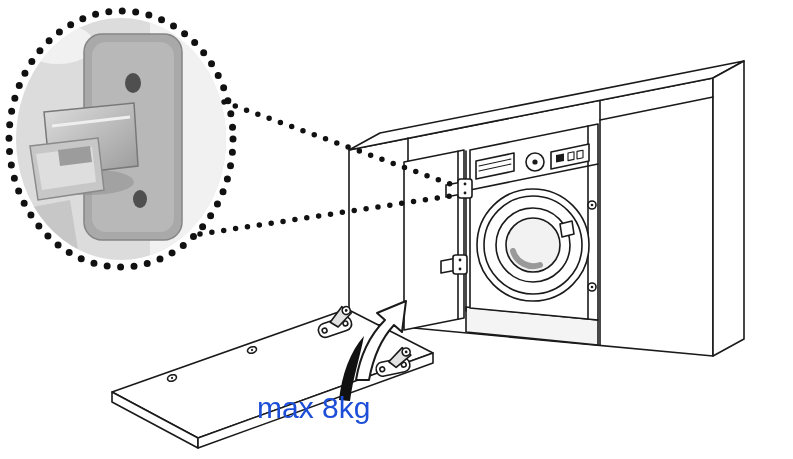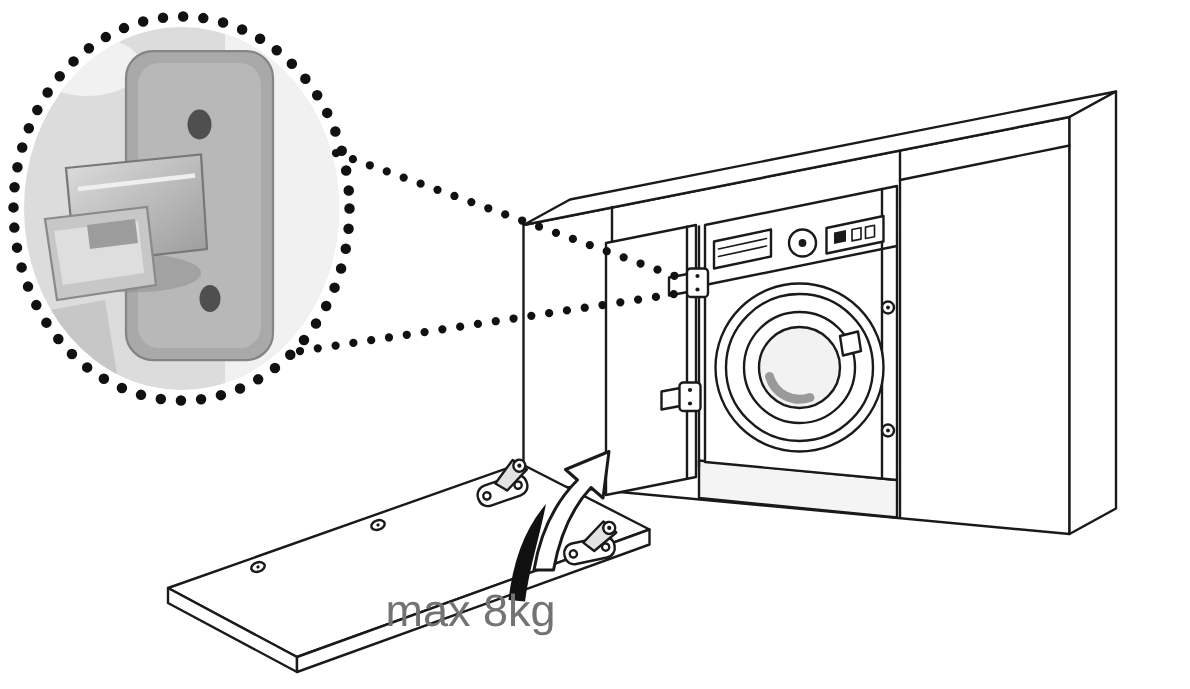--- a/index.html
+++ b/index.html
@@ -1,21 +1,21 @@
 <!DOCTYPE html>
 <html><head>
 <meta charset="utf-8">
 <style>
   html,body{margin:0;padding:0;background:#fff;}
   body{width:793px;height:459px;position:relative;overflow:hidden;
        font-family:"Liberation Sans",sans-serif;}
   .stage{position:absolute;left:0;top:0;width:793px;height:459px;}
   svg{display:block;}
   .caption{position:absolute;left:257px;top:392px;font-size:30px;line-height:1.05;
-           color:#737373;white-space:nowrap;}
+           color:#1d4ed8;white-space:nowrap;}
 </style>
 </head>
 <body style="background: rgb(255, 255, 255);">
 
 <div class="stage">
 <svg width="793" height="459" viewBox="0 0 793 459" xmlns="http://www.w3.org/2000/svg">
   <defs>
     <clipPath id="photoClip">
           <ellipse cx="121" cy="139" rx="105" ry="121"></ellipse>
         </clipPath>

